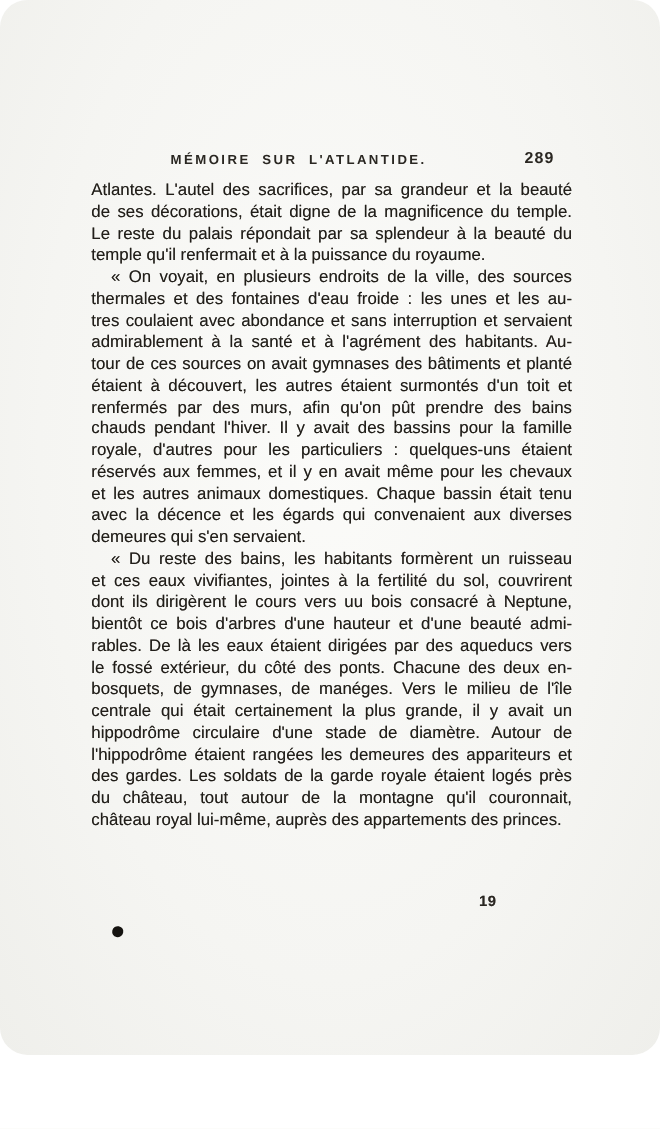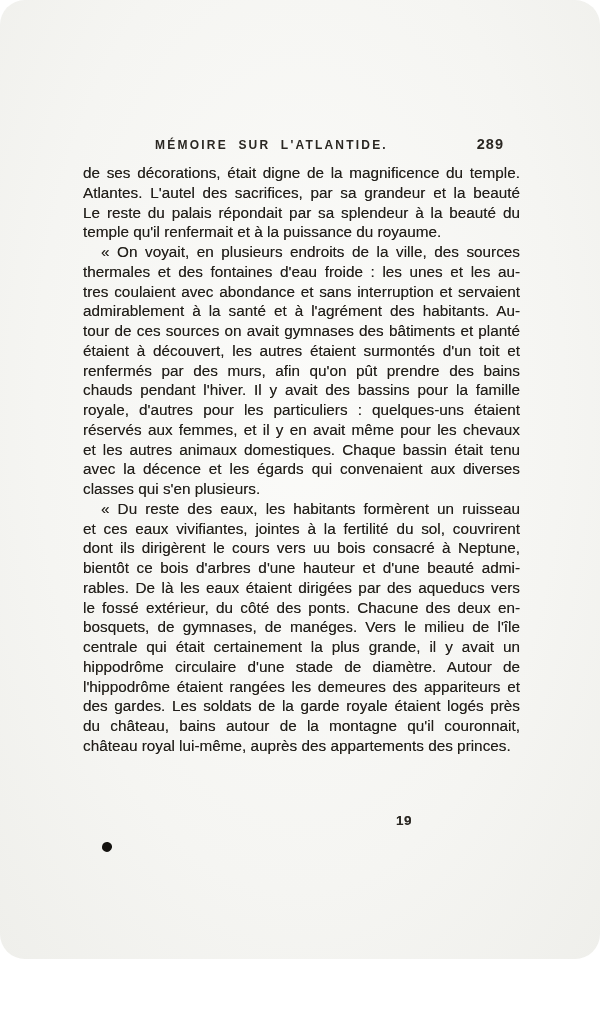--- a/index.html
+++ b/index.html
@@ -65,23 +65,23 @@
     text-align: right;
     text-align-last: left;
   }
   .line.indent {
     padding-left: 18px;
     box-sizing: border-box;
   }
   .signature-line {
     position: absolute;
     top: 811px;
-    left: 78px;
+    left: 66px;
     width: 437px;
-    text-align: left;
+    text-align: center;
   }
   .signature-mark {
     display: inline-block;
     margin-left: 318px;
     font-size: 13.5px;
     font-weight: bold;
     letter-spacing: 0.5px;
     color: #2a2722;
     text-shadow: 0 0 0.5px rgba(25, 22, 18, 0.5);
   }
@@ -100,49 +100,49 @@
 <body>
 
 <div class="page">
 
   <div class="running-head">
     <div class="running-title">MÉMOIRE SUR L'ATLANTIDE.</div>
     <div class="page-number">289</div>
   </div>
 
   <div class="body-lines">
+      <div class="line">Atlantes. L'autel  des sacrifices, par sa grandeur  et la beauté</div>
       <div class="line">de ses décorations, était digne de la magnificence du temple.</div>
-      <div class="line">Atlantes. L'autel  des sacrifices, par sa grandeur  et la beauté</div>
       <div class="line">Le reste du palais répondait par sa splendeur à la beauté du</div>
       <div class="line no-justify">temple qu'il renfermait et à la puissance du royaume.</div>
       <div class="line indent">« On voyait, en plusieurs  endroits de la ville, des sources</div>
       <div class="line">thermales et des fontaines d'eau froide : les unes et les au-</div>
       <div class="line">tres coulaient avec abondance et sans interruption et servaient</div>
       <div class="line">admirablement à la santé et  à l'agrément des habitants. Au-</div>
       <div class="line">tour de ces sources on avait gymnases des bâtiments et  planté</div>
       <div class="line">étaient à découvert, les autres étaient surmontés d'un toit et</div>
       <div class="line">renfermés par des murs, afin qu'on pût prendre des bains</div>
       <div class="line">chauds pendant l'hiver. Il y avait des bassins pour la famille</div>
       <div class="line">royale, d'autres pour les particuliers : quelques-uns étaient</div>
       <div class="line">réservés aux femmes, et il y en avait même pour les chevaux</div>
       <div class="line">et les autres animaux domestiques. Chaque bassin était tenu</div>
       <div class="line">avec la décence et les égards qui convenaient aux diverses</div>
-      <div class="line no-justify">classes qui s'en plusieurs.</div>
-      <div class="line indent">« Du reste des eaux, les habitants formèrent un ruisseau</div>
+      <div class="line no-justify">demeures qui s'en servaient.</div>
+      <div class="line indent">« Du reste des bains, les habitants formèrent un ruisseau</div>
       <div class="line">et ces eaux vivifiantes, jointes à la fertilité du sol, couvrirent</div>
       <div class="line">dont ils dirigèrent le cours vers uu bois consacré à Neptune,</div>
       <div class="line">bientôt ce bois d'arbres d'une hauteur et d'une beauté admi-</div>
       <div class="line">rables. De là  les eaux étaient dirigées par des aqueducs vers</div>
       <div class="line">le fossé extérieur,  du côté des ponts. Chacune  des deux  en-</div>
       <div class="line">bosquets, de gymnases,  de manéges. Vers le milieu de l'île</div>
       <div class="line">centrale qui était certainement la  plus grande, il y avait un</div>
       <div class="line">hippodrôme circulaire d'une stade de diamètre. Autour de</div>
       <div class="line">l'hippodrôme étaient rangées les demeures des appariteurs et</div>
       <div class="line">des gardes. Les soldats de la garde royale étaient logés près</div>
-      <div class="line">du château,  bains  autour  de  la  montagne  qu'il couronnait,</div>
+      <div class="line">du château,  tout  autour  de  la  montagne  qu'il couronnait,</div>
       <div class="line no-justify">château royal lui-même, auprès des appartements des princes.</div>
     </div>
 
   <div class="signature-line">
     <span class="signature-mark">19</span>
   </div>
 
   <div class="ink-blot"></div>
 
 </div>

